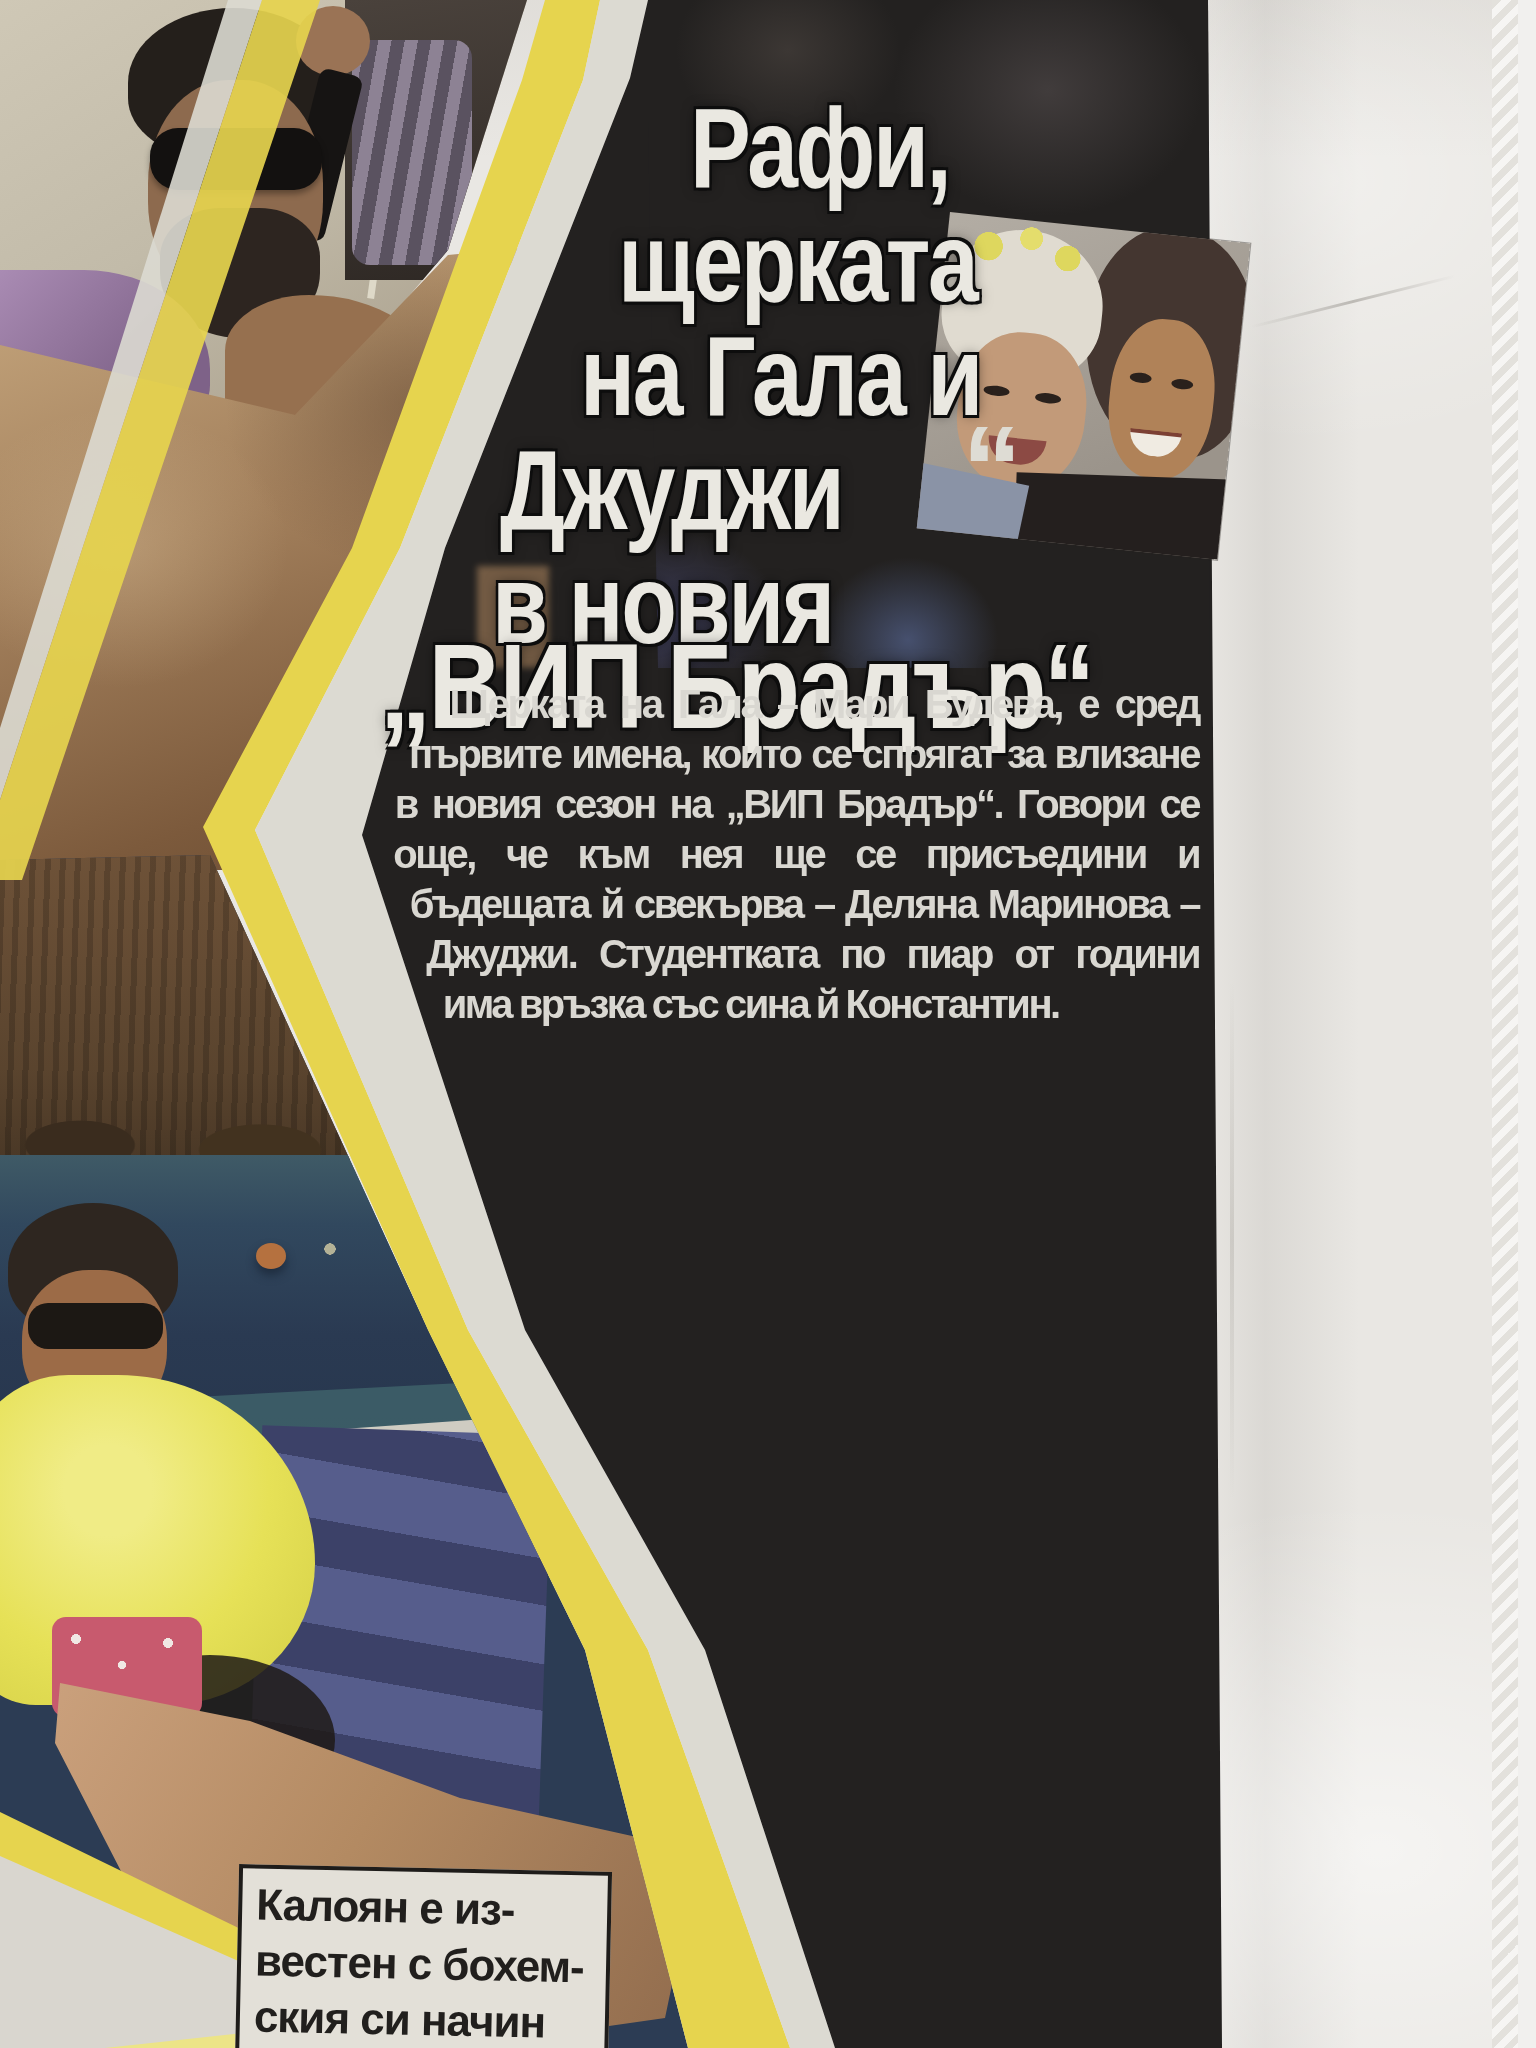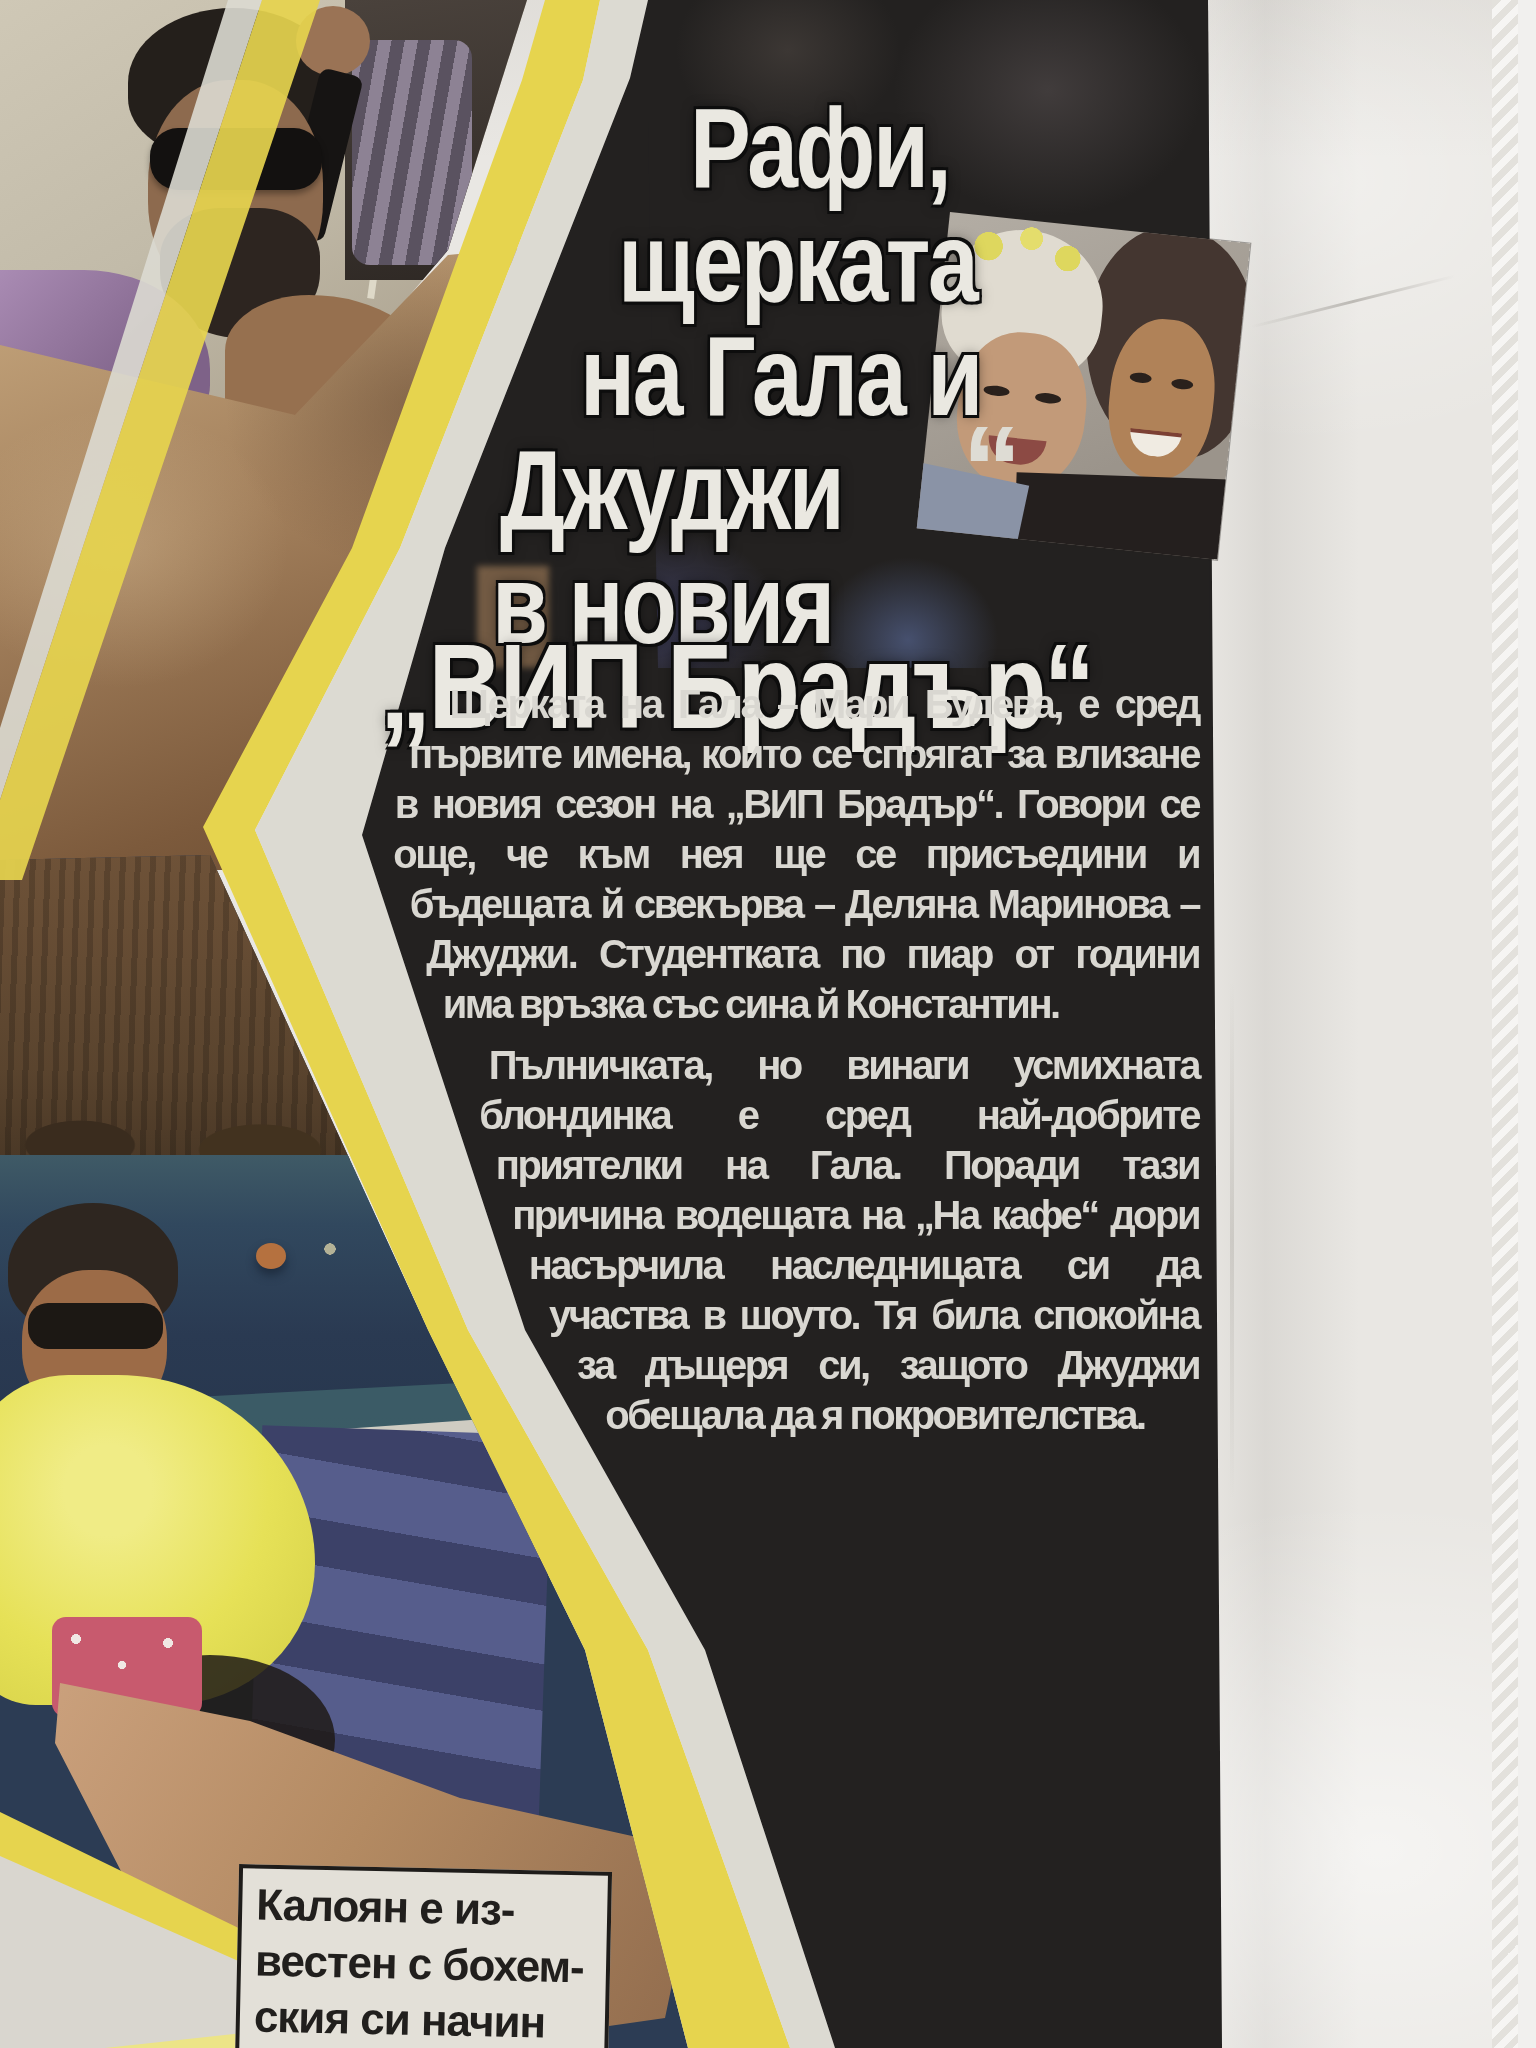--- a/index.html
+++ b/index.html
@@ -252,21 +252,20 @@
     <span class="hl hl-2">щерката</span>
     <span class="hl hl-3">на Гала и</span>
     <span class="hl hl-4">Джуджи</span>
     <span class="hl hl-5">в новия</span>
     <span class="hl hl-6">„ВИП Брадър“</span>
   </div>
 
   <div class="body-text">
     <div class="body-shape"></div>
     <p>Щерката на Гала – Мари Будева, е сред първите имена, които се спрягат за влизане в новия сезон на „ВИП Брадър“. Говори се още, че към нея ще се присъедини и бъдещата й свекърва – Деляна Маринова – Джуджи. Студентката по пиар от години има връзка със сина й Константин.</p>
-    <p>Пълничката, но винаги усмихната блондинка е сред най-добрите приятелки на Гала. Поради тази причина водещата на „На кафе“ дори насърчила наследницата си да участва в шоуто. Тя била спокойна за дъщеря си, защото Джуджи обещала да я покровителства.</p>
   </div>
 
   <div class="caption-box">
     <div>Калоян е из-</div>
     <div>вестен с бохем-</div>
     <div>ския си начин</div>
   </div>
 
   <div class="paper-edge-serration"></div>
   <div class="paper-edge-outer"></div>

